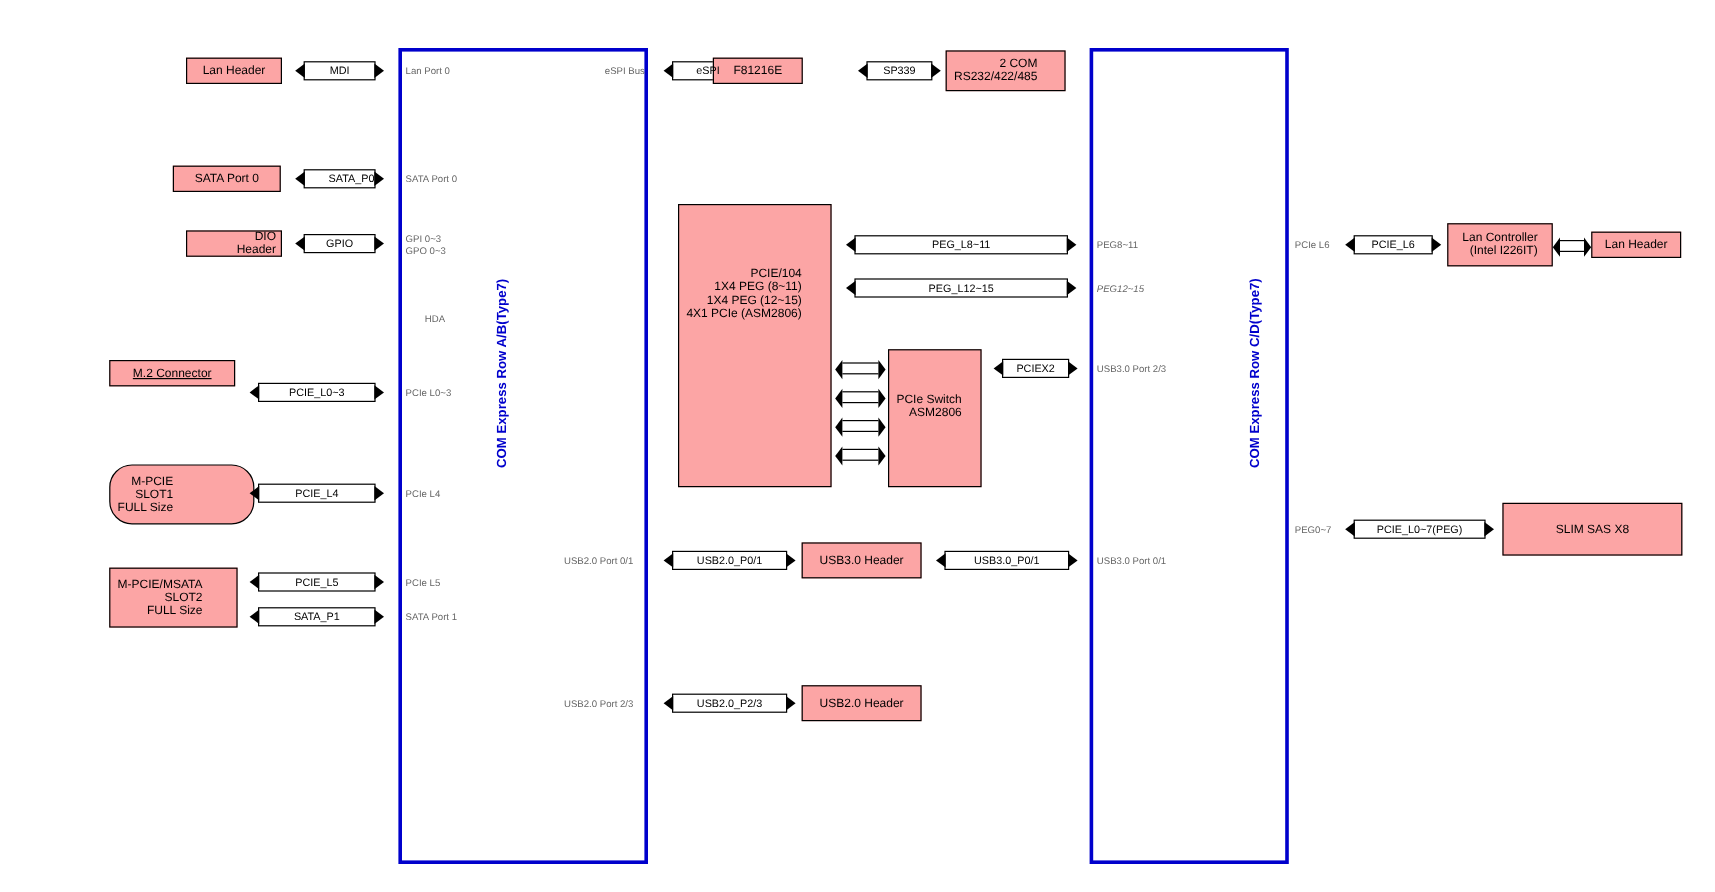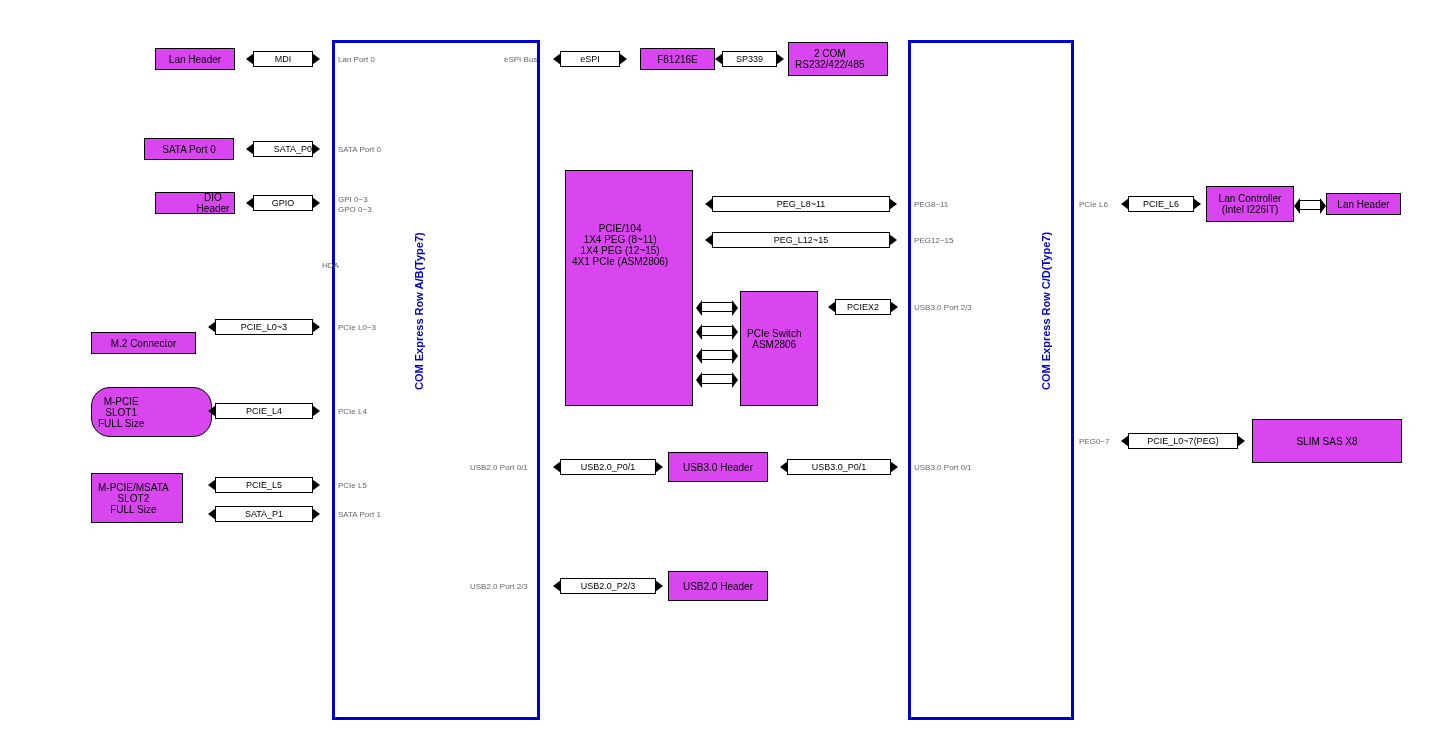--- a/index.html
+++ b/index.html
@@ -1,17 +1,17 @@
 <!DOCTYPE html>
 <html><head>
 <meta charset="utf-8">
 <style>
 * { margin: 0; padding: 0; box-sizing: border-box; }
 body { width: 1429px; height: 743px; position: relative; font-family: Arial, sans-serif; font-size: 10px; background: #fff; }
-.box { position: absolute; border: 1px solid #000; display: flex; align-items: center; justify-content: center; padding: 2px 4px; text-align: center; background: #d946ef; }
+.box { position: absolute; border: 1px solid #000; display: flex; align-items: center; justify-content: center; padding: 2px 4px; text-align: right; background: #fca5a5; }
 .box-left { justify-content: flex-start; padding-left: 6px; }
 .bigbox { position: absolute; border: 3px solid #0000cc; }
 .vlabel { position: absolute; writing-mode: vertical-rl; transform: rotate(180deg); color: #0000cc; font-weight: bold; font-size: 11px; }
 .tiny { position: absolute; font-size: 8px; color: #666; }
 .arrow-box { position: absolute; border: 1px solid #000; display: flex; align-items: center; justify-content: center; font-size: 9px; background: #fff; }
 .arrow-box::before, .arrow-box::after { content: ''; position: absolute; width: 0; height: 0; top: 50%; transform: translateY(-50%); }
 .ba::before { left: -8px; border-top: 6px solid transparent; border-bottom: 6px solid transparent; border-right: 8px solid #000; }
 .ba::after { right: -8px; border-top: 6px solid transparent; border-bottom: 6px solid transparent; border-left: 8px solid #000; }
 .ba { height: 16px; }
 .ba span { position: relative; z-index: 1; }
@@ -40,53 +40,53 @@
   </div>
 <div class="tiny" style="left:338px; top:145px;">SATA Port 0</div>
 
 <div class="box" style="left:155px; top:192px; width:80px; height:22px;padding-left:40px;">DIO Header</div>
 <div class="arrow-box ba" style="left:253px; top:195px; width:60px;">
     <span>GPIO</span>
   </div>
 <div class="tiny" style="left:338px; top:195px;">GPI 0~3</div>
 <div class="tiny" style="left:338px; top:205px;">GPO 0~3</div>
 
-<div class="tiny" style="left:322px; top:261px;">HDA</div>
+<div class="tiny" style="left:354px; top:261px;">HDA</div>
 
-<div class="box" style="left:91px; top:332px; width:105px; height:22px;">M.2 Connector</div>
+<div class="box" style="left:91px; top:300px; width:105px; height:22px;text-decoration:underline;">M.2 Connector</div>
 <div class="arrow-box ba" style="left:215px; top:319px; width:98px;justify-content:center;">
     <span>PCIE_L0~3</span>
   </div>
 <div class="tiny" style="left:338px; top:323px;">PCIe L0~3</div>
 
 <div class="box box-left" style="left:91px; top:387px; width:121px; height:50px; white-space:pre;border-radius:19px;">M-PCIE
 SLOT1
 FULL Size</div>
 <div class="arrow-box ba" style="left:215px; top:403px; width:98px;">
     <span>PCIE_L4</span>
   </div>
 <div class="tiny" style="left:338px; top:407px;">PCIe L4</div>
 
-<div class="box box-left" style="left:91px; top:473px; width:92px; height:50px; white-space:pre;">M-PCIE/MSATA
+<div class="box box-left" style="left:91px; top:473px; width:107px; height:50px; white-space:pre;">M-PCIE/MSATA
 SLOT2
 FULL Size</div>
 <div class="arrow-box ba" style="left:215px; top:477px; width:98px;">
     <span>PCIE_L5</span>
   </div>
 <div class="tiny" style="left:338px; top:481px;">PCIe L5</div>
 <div class="arrow-box ba" style="left:215px; top:506px; width:98px;">
     <span>SATA_P1</span>
   </div>
 <div class="tiny" style="left:338px; top:510px;">SATA Port 1</div>
 
 <div class="tiny" style="left:504px; top:55px;">eSPI Bus</div>
 <div class="arrow-box ba" style="left:560px; top:51px; width:60px;">
     <span>eSPI</span>
   </div>
-<div class="box" style="left:640px; top:48px; width:75px; height:22px;">F81216E</div>
+<div class="box" style="left:594px; top:48px; width:75px; height:22px;">F81216E</div>
 <div class="arrow-box ba" style="left:722px; top:51px; width:55px;">
     <span>SP339</span>
   </div>
 <div class="box box-left" style="left:788px; top:42px; width:100px; height:34px; white-space:pre;">2 COM
 RS232/422/485</div>
 
 <div class="box box-left" style="left:565px; top:170px; width:128px; height:236px; white-space:pre; align-items:flex-start; padding-top:52px;">PCIE/104
 1X4 PEG (8~11)
 1X4 PEG (12~15)
 4X1 PCIe (ASM2806)</div>
@@ -94,21 +94,21 @@
 ASM2806</div>
 
 <div class="arrow-box ba" style="left:712px; top:196px; width:178px;">
     <span>PEG_L8~11</span>
   </div>
 <div class="tiny" style="left:914px; top:200px;">PEG8~11</div>
 
 <div class="arrow-box ba" style="left:712px; top:232px; width:178px;">
     <span>PEG_L12~15</span>
   </div>
-<div class="tiny" style="left:914px; top:236px;">PEG12~15</div>
+<div class="tiny" style="left:914px; top:236px;font-style:italic;">PEG12~15</div>
 
 <div class="arrow-box ba" style="left:835px; top:299px; width:56px;justify-content:center;">
     <span>PCIEX2</span>
   </div>
 <div class="tiny" style="left:914px; top:303px;">USB3.0 Port 2/3</div>
 
 <div class="narrowconn" style="left:702px; top:302px; width:30px;"></div>
 <div class="narrowconn" style="left:702px; top:326px; width:30px;"></div>
 <div class="narrowconn" style="left:702px; top:350px; width:30px;"></div>
 <div class="narrowconn" style="left:702px; top:374px; width:30px;"></div>

